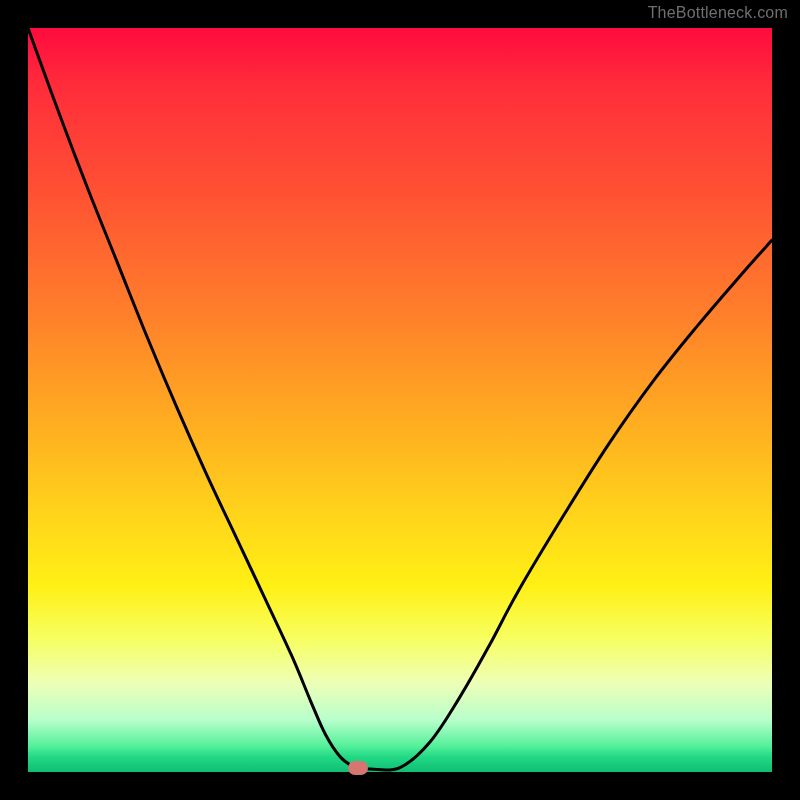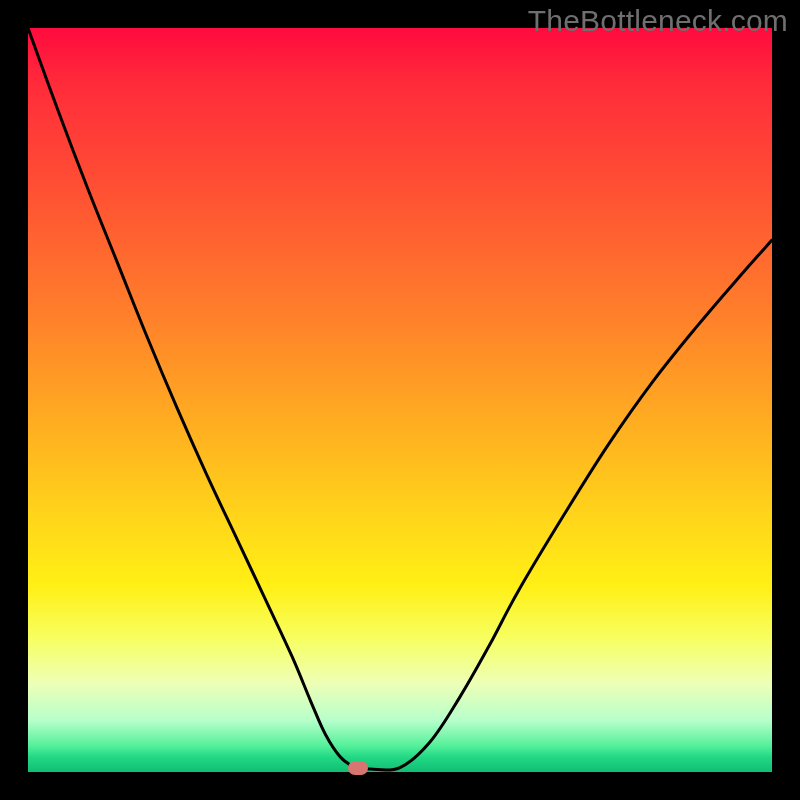--- a/index.html
+++ b/index.html
@@ -40,21 +40,21 @@
       #54f09a 96.5%,
       #22d884 98%,
       #0fbf74 100%
     );
   }
   .watermark {
     position: absolute;
     top: 4px;
     right: 12px;
     color: #6f6f6f;
-    font-size: 30px;
+    font-size: 16px;
     font-weight: 400;
     letter-spacing: 0.2px;
     z-index: 10;
   }
   svg.curve {
     position: absolute;
     left: 0;
     top: 0;
     width: 744px;
     height: 744px;

